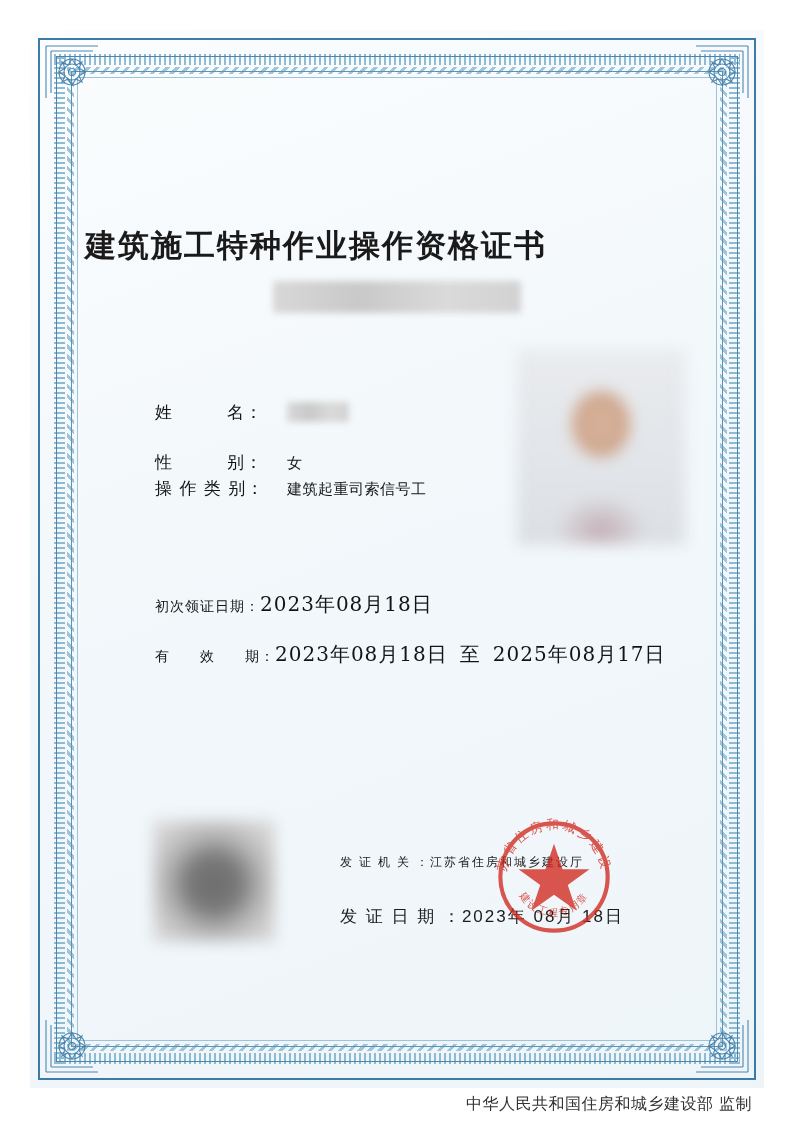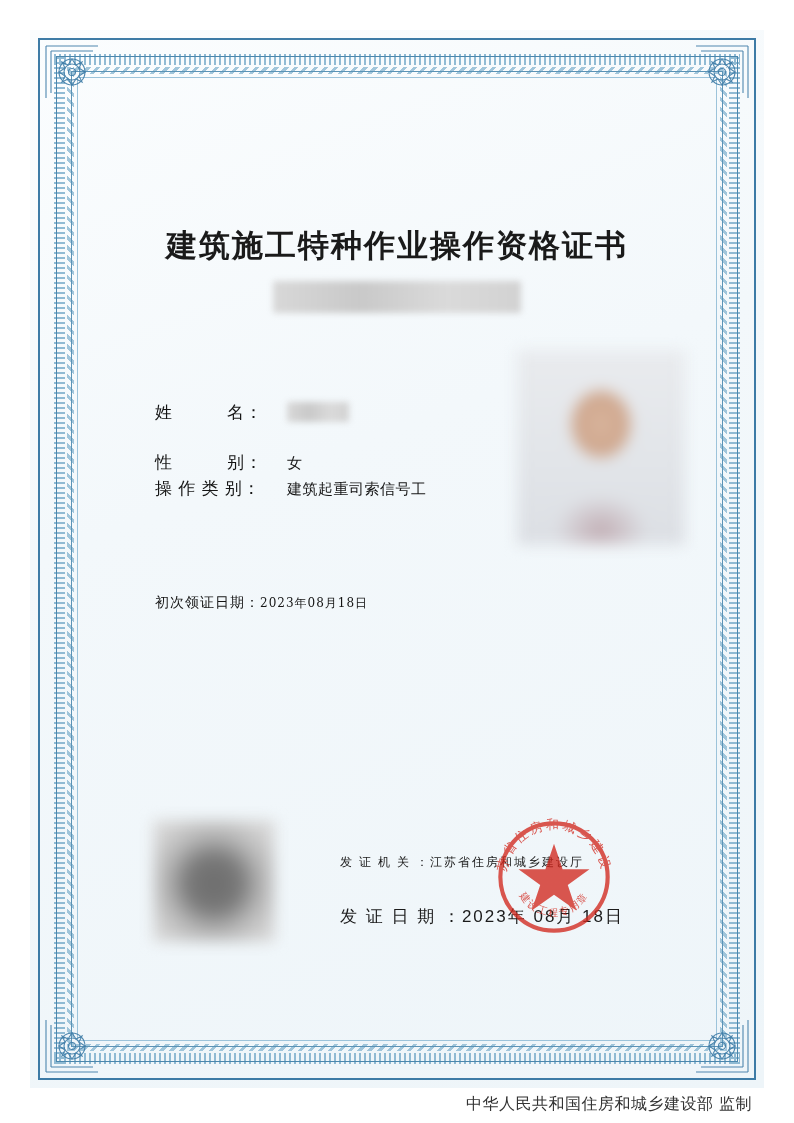--- a/index.html
+++ b/index.html
@@ -90,21 +90,21 @@
   .content {
     position: absolute;
     inset: 55px;
   }
 
   .title {
     position: absolute;
     left: 0;
     right: 0;
     top: 140px;
-    text-align: center;
+    text-align: left;
     font-family: "DejaVu Sans", "Liberation Sans", sans-serif;
     font-size: 31px;
     font-weight: bold;
     letter-spacing: 2px;
     color: #1a1a1a;
   }
 
   .redacted {
     background: linear-gradient(90deg, #d8d8d8, #c9c9c9 35%, #dadada 70%, #d2d2d2);
     filter: blur(3px);
@@ -148,32 +148,32 @@
     font-size: 15px;
     letter-spacing: 0.5px;
   }
 
   .f-name  { left: 70px; top: 316px; }
   .f-sex   { left: 70px; top: 366px; }
   .f-type  { left: 70px; top: 392px; }
   .f-first { left: 70px; top: 506px; }
   .f-valid { left: 70px; top: 556px; }
 
-  .lbl-w1 { width: 132px; font-family: Liberation Serif, serif; }
+  .lbl-w1 { width: 132px; }
 
   .name-redacted {
     display: inline-block;
     width: 62px;
     height: 20px;
     vertical-align: -4px;
   }
 
   .f-first .value, .f-valid .value {
     font-family: "DejaVu Serif", "Liberation Serif", serif;
-    font-size: 12px;
+    font-size: 20px;
     letter-spacing: 1px;
     margin-top: 28px;
   }
   .f-first .label, .f-valid .label {
     font-size: 14px;
   }
 
   .seal-blur {
     position: absolute;
     left: 68px;
@@ -295,20 +295,23 @@
     </div>
 
     <div class="field f-type">
       <span class="label lbl-w1">操 作 类 别：</span><span class="value">建筑起重司索信号工</span>
     </div>
 
     <div class="field f-first">
       <span class="label">初次领证日期：</span><span class="value">2023年08月18日</span>
     </div>
 
+    <div class="field f-valid">
+      <span class="label">有　　效　　期：</span><span class="value">2023年08月18日</span><span class="value" style="padding:0 12px;">至</span><span class="value">2025年08月17日</span>
+    </div>
 
     <div class="seal-blur"></div>
 
     <div class="issuer">
       <span>发 证 机 关 ：</span><span>江苏省住房和城乡建设厅</span>
     </div>
 
     <div class="issue-date">
       <span>发 证 日 期 ：</span><span>2023年 08月 18日</span>
     </div>

